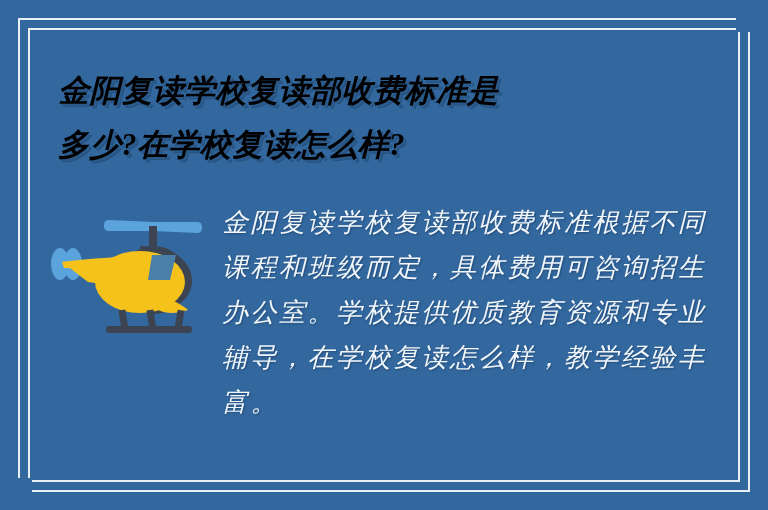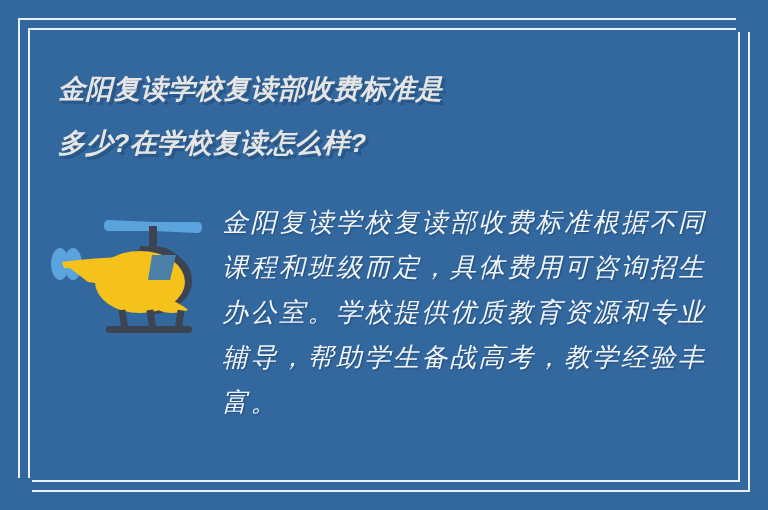--- a/index.html
+++ b/index.html
@@ -49,23 +49,23 @@
   }
   .mask-tr { right: 18px; top: 10px;  width: 14px; height: 22px; }
   .mask-bl { left: 18px;  bottom: 10px; width: 14px; height: 22px; }
 
   
   #heading {
     position: absolute;
     left: 58px;
     top: 64px;
     width: 620px;
-    color: #e5e5e5;
-    font-family: Liberation Mono, monospace;
-    font-size: 27px;
+    color: #000000;
+    font-family: Liberation Serif, serif;
+    font-size: 31px;
     font-weight: bold;
     line-height: 54px;
     letter-spacing: 0.5px;
     font-style: italic;
     text-shadow:
        2px 2px 0 #2b5b8c,
        3px 3px 0 #27527e;
     white-space: pre-line;
   }
 
@@ -147,16 +147,16 @@
 
         <g fill="#3d4451">
           <rect x="72" y="100" width="7" height="20" transform="rotate(-9 75 110)"></rect>
           <rect x="100" y="100" width="7" height="20" transform="rotate(-9 103 110)"></rect>
           <rect x="128" y="100" width="7" height="20" transform="rotate(9 131 110)"></rect>
           <rect x="58" y="116" width="86" height="7" rx="3"></rect>
         </g>
       </svg>
     </div>
 
-    <div id="body-text">金阳复读学校复读部收费标准根据不同课程和班级而定，具体费用可咨询招生办公室。学校提供优质教育资源和专业辅导，帮助学生备战高考，教学经验丰富。</div>
+    <div id="body-text">金阳复读学校复读部收费标准根据不同课程和班级而定，具体费用可咨询招生办公室。学校提供优质教育资源和专业辅导，在学校复读怎么样，教学经验丰富。</div>
 
   </div>
 </div>
 
 </body></html>

